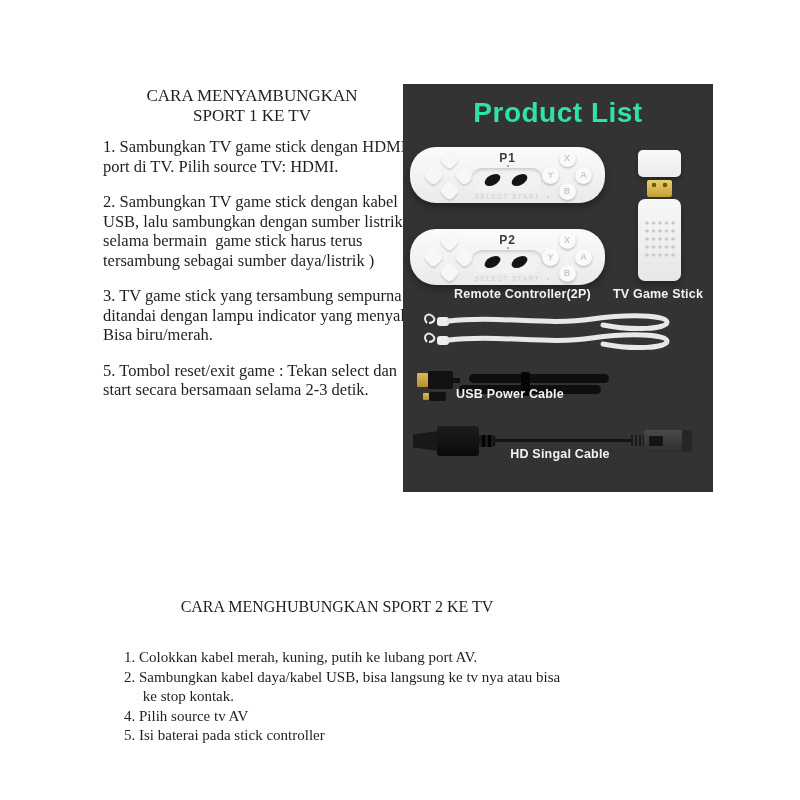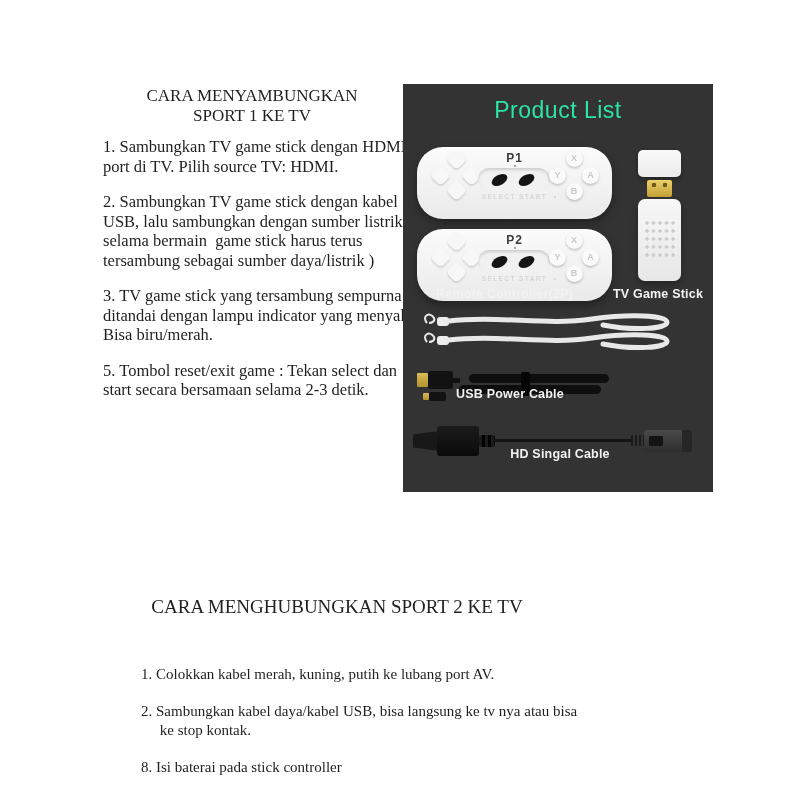--- a/index.html
+++ b/index.html
@@ -16,50 +16,50 @@
   
   .serif{font-family:"Liberation Serif",serif;color:#1f1f1f;white-space:pre-wrap;}
   .sec1-heading{
     left:85px;top:86px;width:334px;text-align:center;
     font-size:17px;line-height:19.5px;
   }
   .sec1-steps{left:103px;top:137px;width:362px;}
   .sec1-steps p{margin:0 0 16px 0;font-size:16.5px;line-height:19.5px;}
   .sec2-heading{
     left:137px;top:597px;width:400px;text-align:center;
-    font-size:19px;line-height:20px;
+    font-size:16px;line-height:20px;
   }
   .sec2-steps{left:124px;top:648px;width:480px;}
-  .sec2-steps p{margin:17px;font-size:15px;line-height:19.5px;}
+  .sec2-steps p{margin:0;font-size:15px;line-height:19.5px;}
 
   
   .panel{
     left:403px;top:84px;width:310px;height:408px;
     background:var(--panel-bg,#333333);
     font-family:"Liberation Sans",sans-serif;
   }
   .panel-title{
     position:absolute;left:0;top:13px;width:100%;text-align:center;
-    font-size:23px;font-weight:normal;letter-spacing:.5px;
+    font-size:28px;font-weight:bold;letter-spacing:.5px;
     color:var(--title-green,#2de3a6);
   }
   .panel-label{
     position:absolute;text-align:center;
     font-size:12.5px;font-weight:bold;color:#f2f2f2;letter-spacing:.2px;
   }
   .lbl-c1{left:22px;top:120px;width:195px;margin-top:40px;}
-  .lbl-c2{left:4px;top:203px;width:195px;}
+  .lbl-c2{left:22px;top:203px;width:195px;}
   .lbl-stick{left:200px;top:203px;width:110px;}
   .lbl-wrist{left:40px;top:266px;width:204px;}
   .lbl-usb{left:30px;top:303px;width:154px;}
   .lbl-hd{left:80px;top:363px;width:154px;}
 
   
   .controller{
-    position:absolute;left:14px;width:195px;height:72px;
+    position:absolute;left:7px;width:195px;height:56px;
     background:linear-gradient(180deg,#fbfbfb,#eaeaea);
     border-radius:26px;box-shadow:0 4px 8px rgba(0,0,0,.35);
   }
   .c1{top:63px;} .c2{top:145px;}
   .dpad{position:absolute;left:16px;top:5px;width:46px;height:46px;}
   .petal{
     position:absolute;width:15px;height:15px;background:#f7f7f7;
     border-radius:30%;transform:rotate(45deg);
     box-shadow:1px 1px 2px rgba(0,0,0,.18);
   }
@@ -271,14 +271,15 @@
   </div>
   <div class="panel-label lbl-hd">HD Singal Cable</div>
 </div>
 
 <div class="abs serif sec2-heading">CARA MENGHUBUNGKAN SPORT 2 KE TV</div>
 
 <div class="abs sec2-steps">
   <p class="serif">1. Colokkan kabel merah, kuning, putih ke lubang port AV.</p>
   <p class="serif">2. Sambungkan kabel daya/kabel USB, bisa langsung ke tv nya atau bisa
      ke stop kontak.</p>
-  <p class="serif">8. Isi baterai pada stick controller</p>
+  <p class="serif">4. Pilih source tv AV</p>
+  <p class="serif">5. Isi baterai pada stick controller</p>
 </div>
 
 </body></html>

